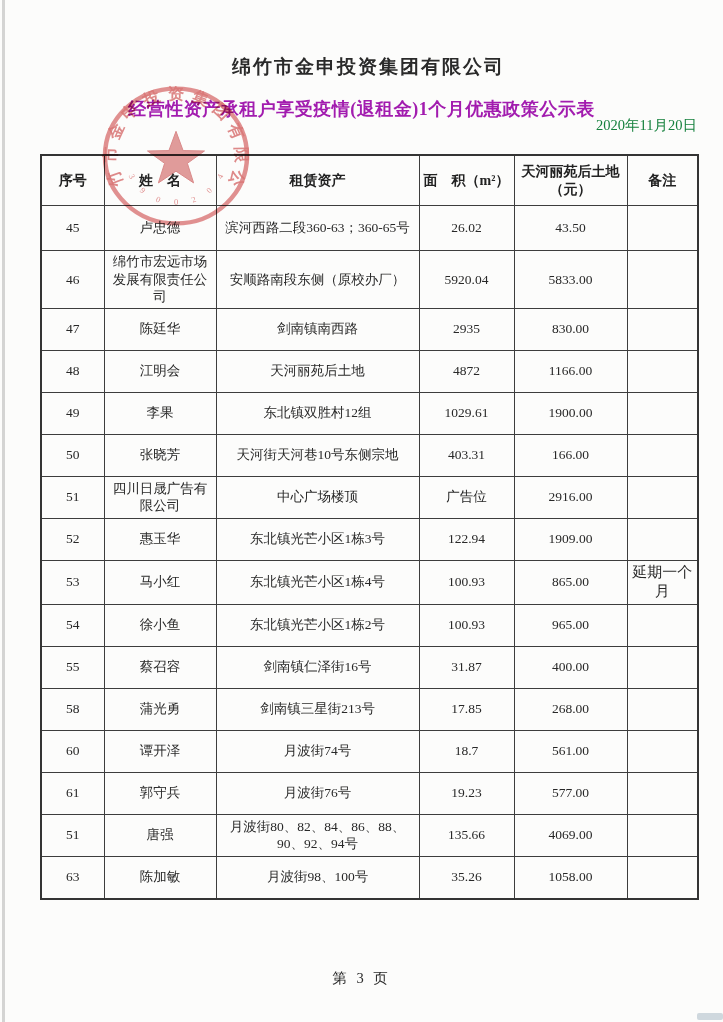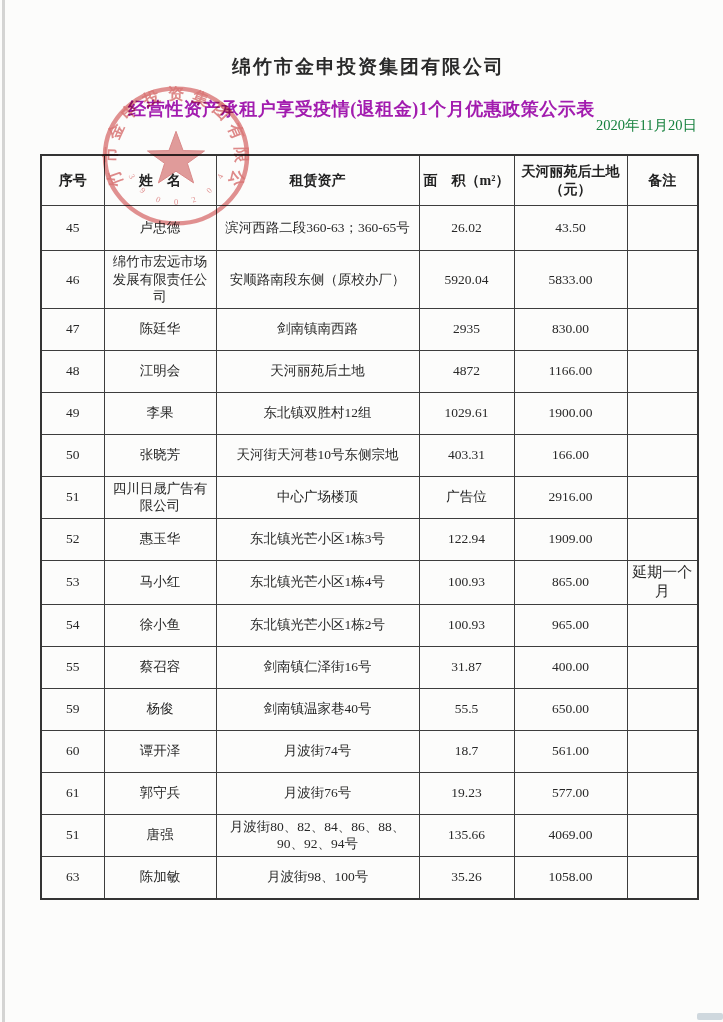--- a/index.html
+++ b/index.html
@@ -189,25 +189,25 @@
         </tr>
         <tr>
           <td class="c-no">55</td>
           <td class="c-name">蔡召容</td>
           <td class="c-asset">剑南镇仁泽街16号</td>
           <td class="c-area">31.87</td>
           <td class="c-amount">400.00</td>
           <td class="c-note"></td>
         </tr>
         <tr>
-          <td class="c-no">59</td>
-          <td class="c-name">杨俊</td>
-          <td class="c-asset">剑南镇温家巷40号</td>
-          <td class="c-area">55.5</td>
-          <td class="c-amount">650.00</td>
+          <td class="c-no">58</td>
+          <td class="c-name">蒲光勇</td>
+          <td class="c-asset">剑南镇三星街213号</td>
+          <td class="c-area">17.85</td>
+          <td class="c-amount">268.00</td>
           <td class="c-note"></td>
         </tr>
         <tr>
           <td class="c-no">60</td>
           <td class="c-name">谭开泽</td>
           <td class="c-asset">月波街74号</td>
           <td class="c-area">18.7</td>
           <td class="c-amount">561.00</td>
           <td class="c-note"></td>
         </tr>
@@ -231,20 +231,21 @@
           <td class="c-no">63</td>
           <td class="c-name">陈加敏</td>
           <td class="c-asset">月波街98、100号</td>
           <td class="c-area">35.26</td>
           <td class="c-amount">1058.00</td>
           <td class="c-note"></td>
         </tr>
       </tbody>
   </table>
 
+  <div class="page-footer">第 3 页</div>
 
   <div class="seal">
     <svg width="160" height="152" viewBox="0 0 160 160" preserveAspectRatio="none" xmlns="http://www.w3.org/2000/svg">
       <circle cx="80" cy="80" r="71" fill="none" stroke="#d96b6b" stroke-width="4.5" opacity="0.8"></circle>
       <path id="sealArcTop" d="M 26.1,106.3 A 60,60 0 1 1 133.9,106.3" fill="none"></path>
       <path id="sealArcBot" d="M 30.3,95.2 A 52,52 0 0 0 129.7,95.2" fill="none"></path>
       <text font-size="16.5" fill="#d96b6b" opacity="0.85" font-family="Liberation Serif, DejaVu Serif, serif" font-weight="bold">
         <textPath href="#sealArcTop" startOffset="50%" text-anchor="middle" textLength="295" lengthAdjust="spacing">绵竹市金申投资集团有限公司</textPath>
       </text>
       <polygon points="80,54 87.1,74.3 108.5,74.7 91.4,87.7 97.6,108.3 80,96 62.4,108.3 68.6,87.7 51.5,74.7 72.9,74.3" fill="#da7a7a" opacity="0.8" stroke="#cf6060" stroke-width="1"></polygon>

